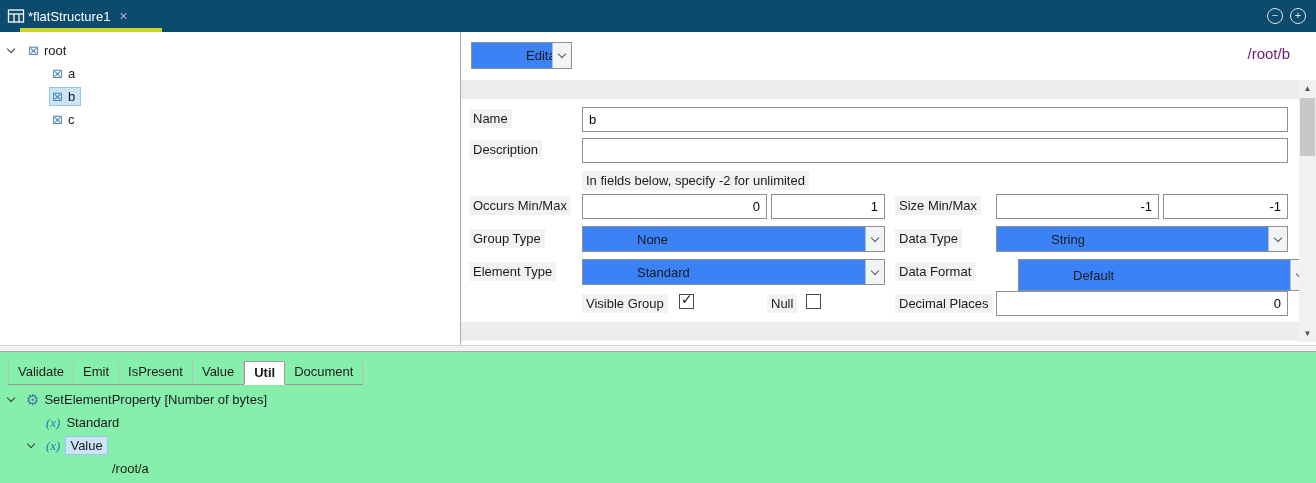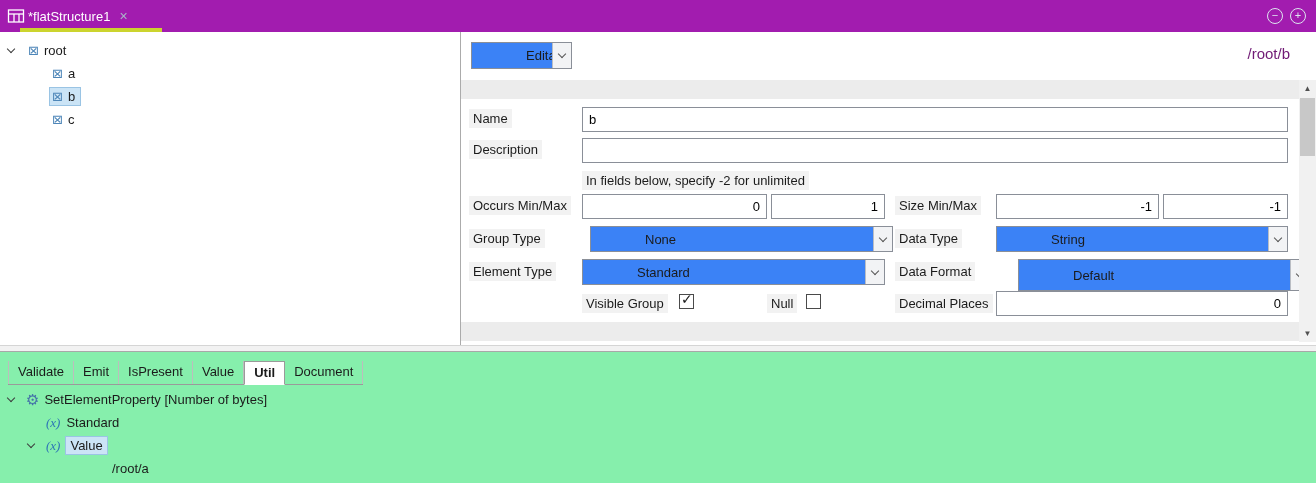--- a/index.html
+++ b/index.html
@@ -1,21 +1,21 @@
 <!DOCTYPE html>
 <html><head>
 <meta charset="utf-8">
 <style>
   * { margin:0; padding:0; box-sizing:border-box; }
   html,body { width:1316px; height:483px; overflow:hidden; }
   body { font-family:"Liberation Sans","DejaVu Sans",sans-serif; font-size:13px; color:#1b1b1b; background:#fff; }
   .app { position:relative; width:1316px; height:483px; background:#fff; }
 
   
-  .titlebar { position:absolute; left:0; top:0; width:100%; height:32px; background:#a21caf; }
+  .titlebar { position:absolute; left:0; top:0; width:100%; height:32px; background:#0c4a6e; }
   .app-icon { position:absolute; left:7px; top:7px; width:18px; height:18px; }
   .doc-tab { position:absolute; left:28px; top:0; height:32px; display:flex; align-items:center; color:#fff; font-size:13px; }
   .tab-close { margin-left:9px; color:#A9B6C8; font-size:14px; line-height:14px; }
   .tab-underline { position:absolute; left:20px; bottom:0; width:142px; height:4px; background:#CCD42E; }
   .win-controls { position:absolute; right:10px; top:8px; display:flex; gap:7px; }
   .winbtn { width:16px; height:16px; border:1px solid #DDE5EF; border-radius:50%; color:#DDE5EF; font-size:11px; line-height:13px; text-align:center; }
 
   
   .left-panel { position:absolute; left:0; top:32px; width:461px; height:313px; background:#fff; border-right:1px solid #ABABAB; padding-top:7px; }
   .right-panel { position:absolute; left:461px; top:32px; width:855px; height:313px; background:#fff; }
@@ -141,21 +141,21 @@
     <span class="lbl" style="left:121px;top:139px;">In fields below, specify -2 for unlimited</span>
 
     <span class="lbl" style="left:8px;top:164px;">Occurs Min/Max</span>
     <input class="inp num" style="left: 121px; top: 162px; width: 185px;" value="0">
     <input class="inp num" style="left: 310px; top: 162px; width: 114px;" value="1">
     <span class="lbl" style="left:434px;top:164px;">Size Min/Max</span>
     <input class="inp num" style="left: 535px; top: 162px; width: 163px;" value="-1">
     <input class="inp num" style="left: 702px; top: 162px; width: 125px;" value="-1">
 
     <span class="lbl" style="left:8px;top:197px;">Group Type</span>
-    <div class="combo" style="left:121px;top:194px;width:303px;height:26px;margin-left:8px;">
+    <div class="combo" style="left:121px;top:194px;width:303px;height:26px;">
       <span class="combo-val">None</span>
       <span class="combo-btn">
           <i class="chev"></i>
         </span>
     </div>
     <span class="lbl" style="left:434px;top:197px;">Data Type</span>
     <div class="combo" style="left:535px;top:194px;width:292px;height:26px;">
       <span class="combo-val">String</span>
       <span class="combo-btn">
           <i class="chev"></i>

